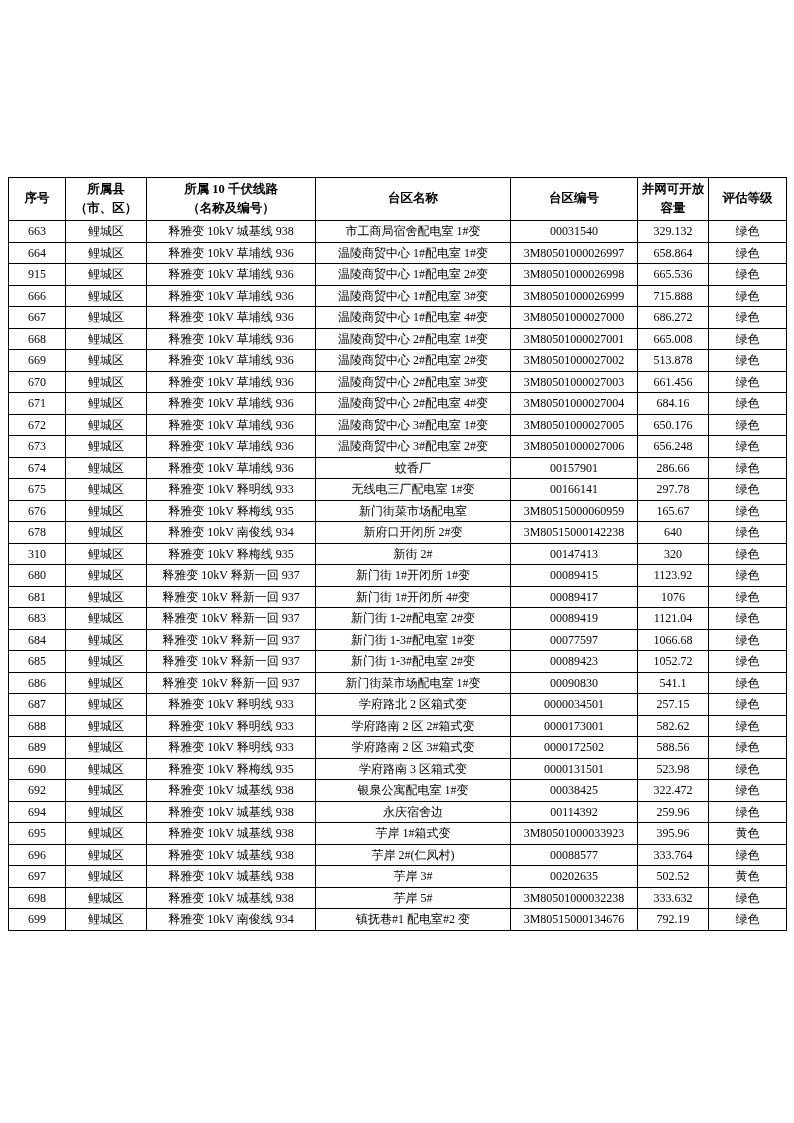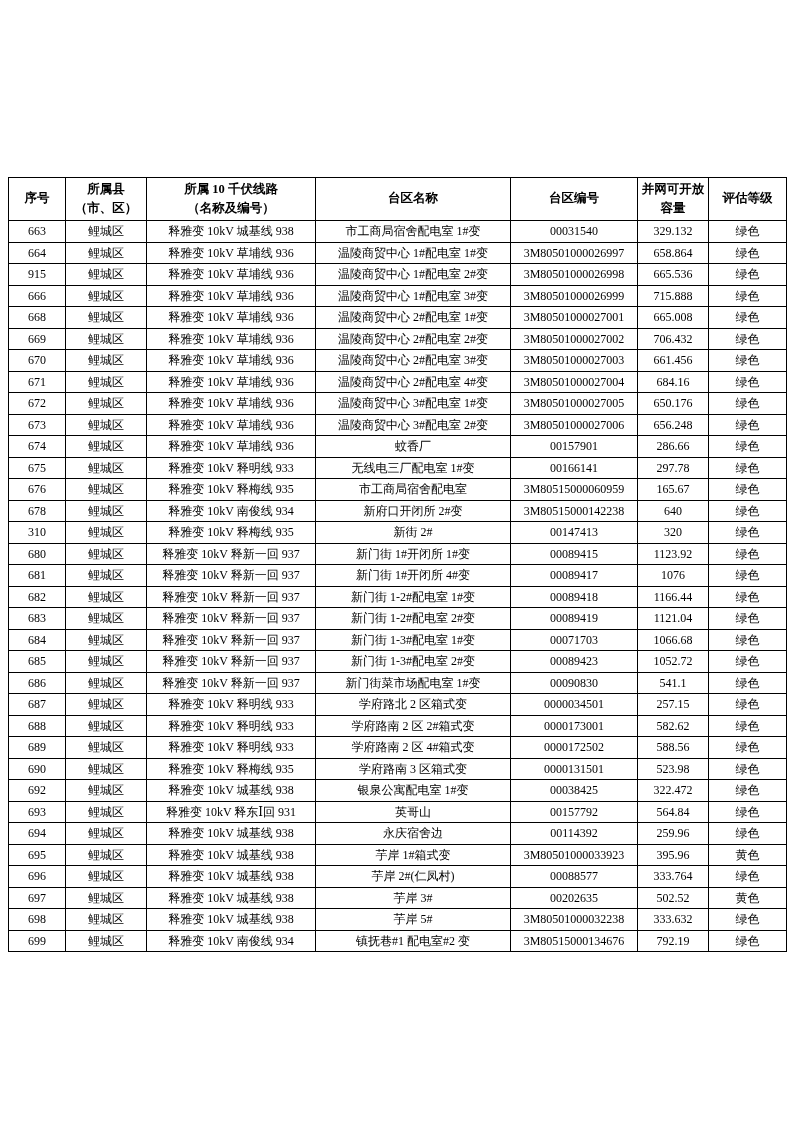--- a/index.html
+++ b/index.html
@@ -114,35 +114,44 @@
         <tr>
           <td>666</td>
           <td>鲤城区</td>
           <td>释雅变 10kV 草埔线 936</td>
           <td>温陵商贸中心 1#配电室 3#变</td>
           <td>3M80501000026999</td>
           <td>715.888</td>
           <td>绿色</td>
         </tr>
         <tr>
+          <td>667</td>
+          <td>鲤城区</td>
+          <td>释雅变 10kV 草埔线 936</td>
+          <td>温陵商贸中心 1#配电室 4#变</td>
+          <td>3M80501000027000</td>
+          <td>686.272</td>
+          <td>绿色</td>
+        </tr>
+        <tr>
           <td>668</td>
           <td>鲤城区</td>
           <td>释雅变 10kV 草埔线 936</td>
           <td>温陵商贸中心 2#配电室 1#变</td>
           <td>3M80501000027001</td>
           <td>665.008</td>
           <td>绿色</td>
         </tr>
         <tr>
           <td>669</td>
           <td>鲤城区</td>
           <td>释雅变 10kV 草埔线 936</td>
           <td>温陵商贸中心 2#配电室 2#变</td>
           <td>3M80501000027002</td>
-          <td>706.432</td>
+          <td>513.878</td>
           <td>绿色</td>
         </tr>
         <tr>
           <td>670</td>
           <td>鲤城区</td>
           <td>释雅变 10kV 草埔线 936</td>
           <td>温陵商贸中心 2#配电室 3#变</td>
           <td>3M80501000027003</td>
           <td>661.456</td>
           <td>绿色</td>
@@ -189,21 +198,21 @@
           <td>释雅变 10kV 释明线 933</td>
           <td>无线电三厂配电室 1#变</td>
           <td>00166141</td>
           <td>297.78</td>
           <td>绿色</td>
         </tr>
         <tr>
           <td>676</td>
           <td>鲤城区</td>
           <td>释雅变 10kV 释梅线 935</td>
-          <td>市工商局宿舍配电室</td>
+          <td>新门街菜市场配电室</td>
           <td>3M80515000060959</td>
           <td>165.67</td>
           <td>绿色</td>
         </tr>
         <tr>
           <td>678</td>
           <td>鲤城区</td>
           <td>释雅变 10kV 南俊线 934</td>
           <td>新府口开闭所 2#变</td>
           <td>3M80515000142238</td>
@@ -231,43 +240,34 @@
         <tr>
           <td>681</td>
           <td>鲤城区</td>
           <td>释雅变 10kV 释新一回 937</td>
           <td>新门街 1#开闭所 4#变</td>
           <td>00089417</td>
           <td>1076</td>
           <td>绿色</td>
         </tr>
         <tr>
-          <td>682</td>
-          <td>鲤城区</td>
-          <td>释雅变 10kV 释新一回 937</td>
-          <td>新门街 1-2#配电室 1#变</td>
-          <td>00089418</td>
-          <td>1166.44</td>
-          <td>绿色</td>
-        </tr>
-        <tr>
           <td>683</td>
           <td>鲤城区</td>
           <td>释雅变 10kV 释新一回 937</td>
           <td>新门街 1-2#配电室 2#变</td>
           <td>00089419</td>
           <td>1121.04</td>
           <td>绿色</td>
         </tr>
         <tr>
           <td>684</td>
           <td>鲤城区</td>
           <td>释雅变 10kV 释新一回 937</td>
           <td>新门街 1-3#配电室 1#变</td>
-          <td>00071703</td>
+          <td>00077597</td>
           <td>1066.68</td>
           <td>绿色</td>
         </tr>
         <tr>
           <td>685</td>
           <td>鲤城区</td>
           <td>释雅变 10kV 释新一回 937</td>
           <td>新门街 1-3#配电室 2#变</td>
           <td>00089423</td>
           <td>1052.72</td>
@@ -297,50 +297,41 @@
           <td>释雅变 10kV 释明线 933</td>
           <td>学府路南 2 区 2#箱式变</td>
           <td>0000173001</td>
           <td>582.62</td>
           <td>绿色</td>
         </tr>
         <tr>
           <td>689</td>
           <td>鲤城区</td>
           <td>释雅变 10kV 释明线 933</td>
-          <td>学府路南 2 区 4#箱式变</td>
+          <td>学府路南 2 区 3#箱式变</td>
           <td>0000172502</td>
           <td>588.56</td>
           <td>绿色</td>
         </tr>
         <tr>
           <td>690</td>
           <td>鲤城区</td>
           <td>释雅变 10kV 释梅线 935</td>
           <td>学府路南 3 区箱式变</td>
           <td>0000131501</td>
           <td>523.98</td>
           <td>绿色</td>
         </tr>
         <tr>
           <td>692</td>
           <td>鲤城区</td>
           <td>释雅变 10kV 城基线 938</td>
           <td>银泉公寓配电室 1#变</td>
           <td>00038425</td>
           <td>322.472</td>
-          <td>绿色</td>
-        </tr>
-        <tr>
-          <td>693</td>
-          <td>鲤城区</td>
-          <td>释雅变 10kV 释东Ⅰ回 931</td>
-          <td>英哥山</td>
-          <td>00157792</td>
-          <td>564.84</td>
           <td>绿色</td>
         </tr>
         <tr>
           <td>694</td>
           <td>鲤城区</td>
           <td>释雅变 10kV 城基线 938</td>
           <td>永庆宿舍边</td>
           <td>00114392</td>
           <td>259.96</td>
           <td>绿色</td>

